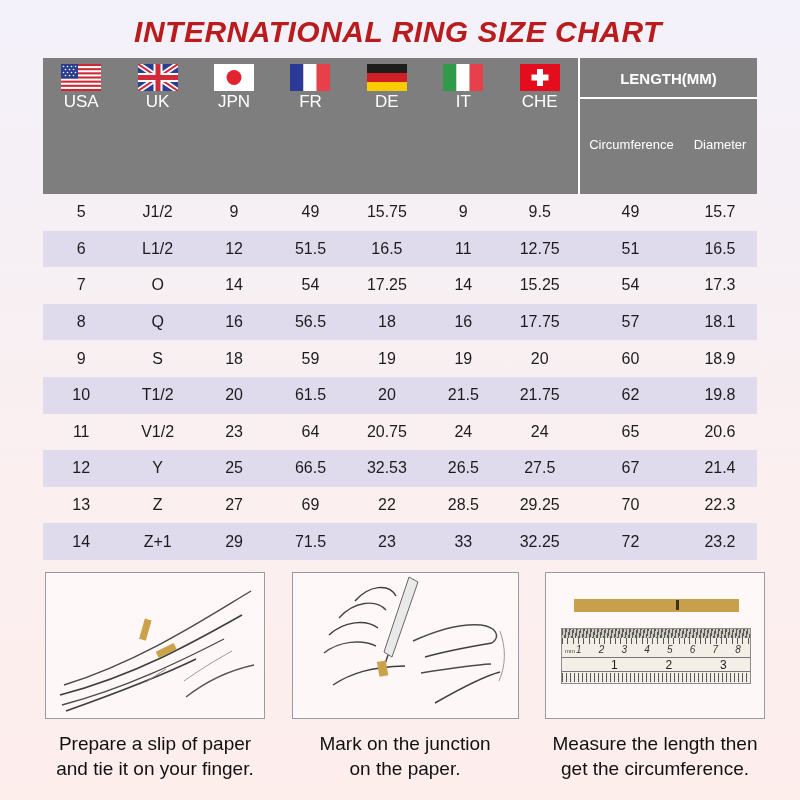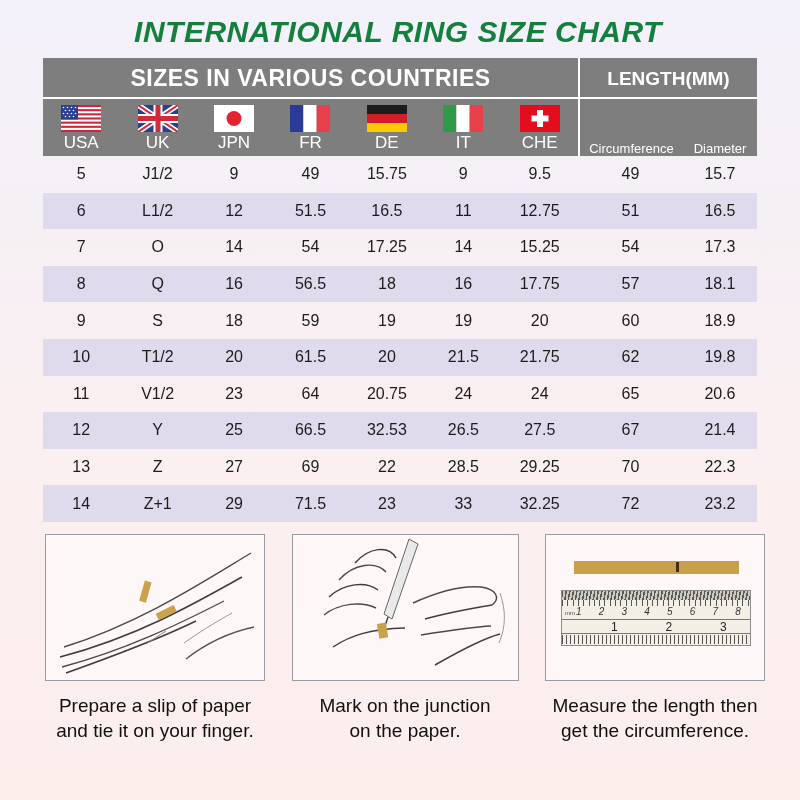--- a/index.html
+++ b/index.html
@@ -9,38 +9,38 @@
     background:linear-gradient(180deg,#f3f1fa 0%, #f6f0f4 30%, #fbeff0 60%, #fdeeec 100%);
     overflow:hidden;
     color:#1c1c1c;
   }
   .title {
     text-align:center;
     font-size:30px;
     font-weight:800;
     font-style:italic;
     letter-spacing:.5px;
-    color:#15803d;
+    color:#b91c1c;
     margin:15px 4px 9px 0;
   }
   .table { width:714px; margin-left:43px; }
   .thead { display:flex; background:#7e7e7e; color:#fff; }
   .thead-left { width:535px; }
   .thead-right { width:179px; border-left:2px solid #fff; }
   .group-cell {
     height:41px; line-height:41px; text-align:center;
     font-weight:bold; border-bottom:2px solid #fff; white-space:nowrap;
   }
   .thead-left .group-cell { font-size:23px; letter-spacing:.5px; }
-  .thead-right .group-cell { font-size:19px; }
+  .thead-right .group-cell { font-size:15px; }
   .country-row { display:grid; grid-template-columns:repeat(7,76.43px); height:57px;border-radius:26px; }
   .country-cell { display:flex; flex-direction:column; align-items:center; justify-content:center; padding-top:3px; }
   .flag { width:40px; height:27px; display:block; }
   .country-code { font-size:17px; line-height:21px; color:#fff; }
-  .length-row { display:flex; height:57px; align-items:flex-end; }
+  .length-row { display:flex; height:57px; align-items:flex-start;margin-top:38px; }
   .len-col { font-size:13px; text-align:center; }
   .len-col.circ { width:103px; }
   .len-col.diam { width:74px; }
   .tbody { width:714px; }
   .tr { display:grid; grid-template-columns:repeat(7,76.43px) 105px 74px; height:36.6px; align-items:center; }
   .tbody .tr:nth-child(even) { background:#dfdaec; }
   .td { text-align:center; font-size:16px; color:#1c1c1c; }
   .steps { width:720px; margin:12px auto 0 45px; display:flex; justify-content:space-between; }
   .step { display:flex; flex-direction:column; align-items:center; }
   .fig-box {
@@ -66,21 +66,20 @@
 </head>
 <body>
 
 <div>
 
   <h1 class="title">INTERNATIONAL RING SIZE CHART</h1>
 
   <div class="table">
     <div class="thead">
       <div class="thead-left">
-        <div class="group-cell">SIZES IN VARIOUS COUNTRIES</div>
         <div class="country-row">
 
           <div class="country-cell">
             <svg class="flag" viewBox="0 0 40 27">
               <rect width="40" height="27" fill="#ffffff"></rect>
               <g fill="#cc2735">
                 <rect y="0" width="40" height="2.08"></rect>
                   <rect y="4.15" width="40" height="2.08"></rect>
                 <rect y="8.31" width="40" height="2.08"></rect>
                   <rect y="12.46" width="40" height="2.08"></rect>

